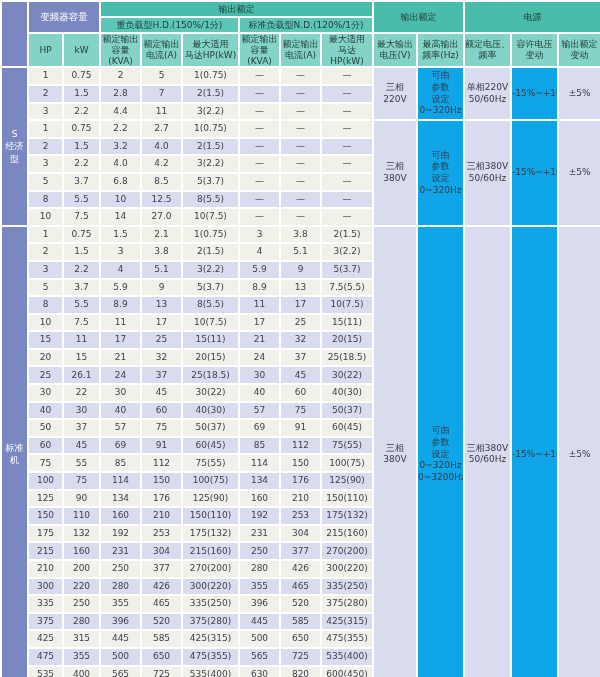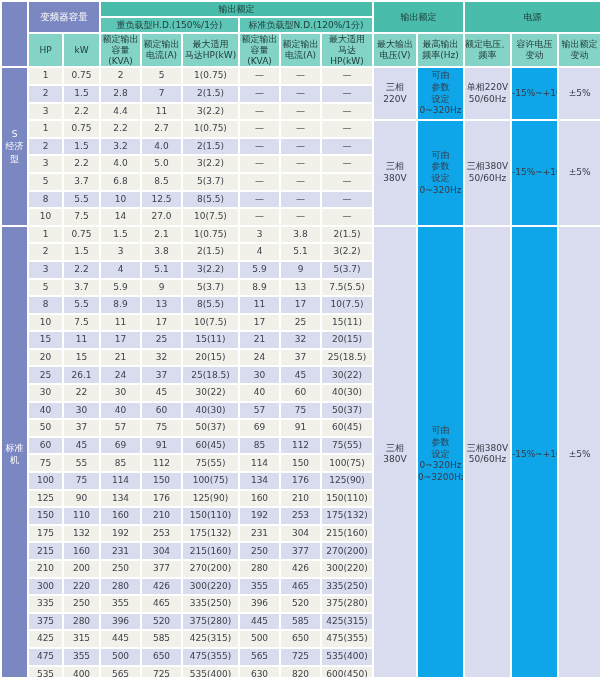--- a/index.html
+++ b/index.html
@@ -153,21 +153,21 @@
         <td class="lav">4.0</td>
         <td class="lav">2(1.5)</td>
         <td class="lav">—</td>
         <td class="lav">—</td>
         <td class="lav">—</td>
       </tr>
       <tr>
         <td class="ivory">3</td>
         <td class="ivory">2.2</td>
         <td class="ivory">4.0</td>
-        <td class="ivory">5.0</td>
+        <td class="ivory">4.2</td>
         <td class="ivory">3(2.2)</td>
         <td class="ivory">—</td>
         <td class="ivory">—</td>
         <td class="ivory">—</td>
       </tr>
       <tr>
         <td class="ivory">5</td>
         <td class="ivory">3.7</td>
         <td class="ivory">6.8</td>
         <td class="ivory">8.5</td>

